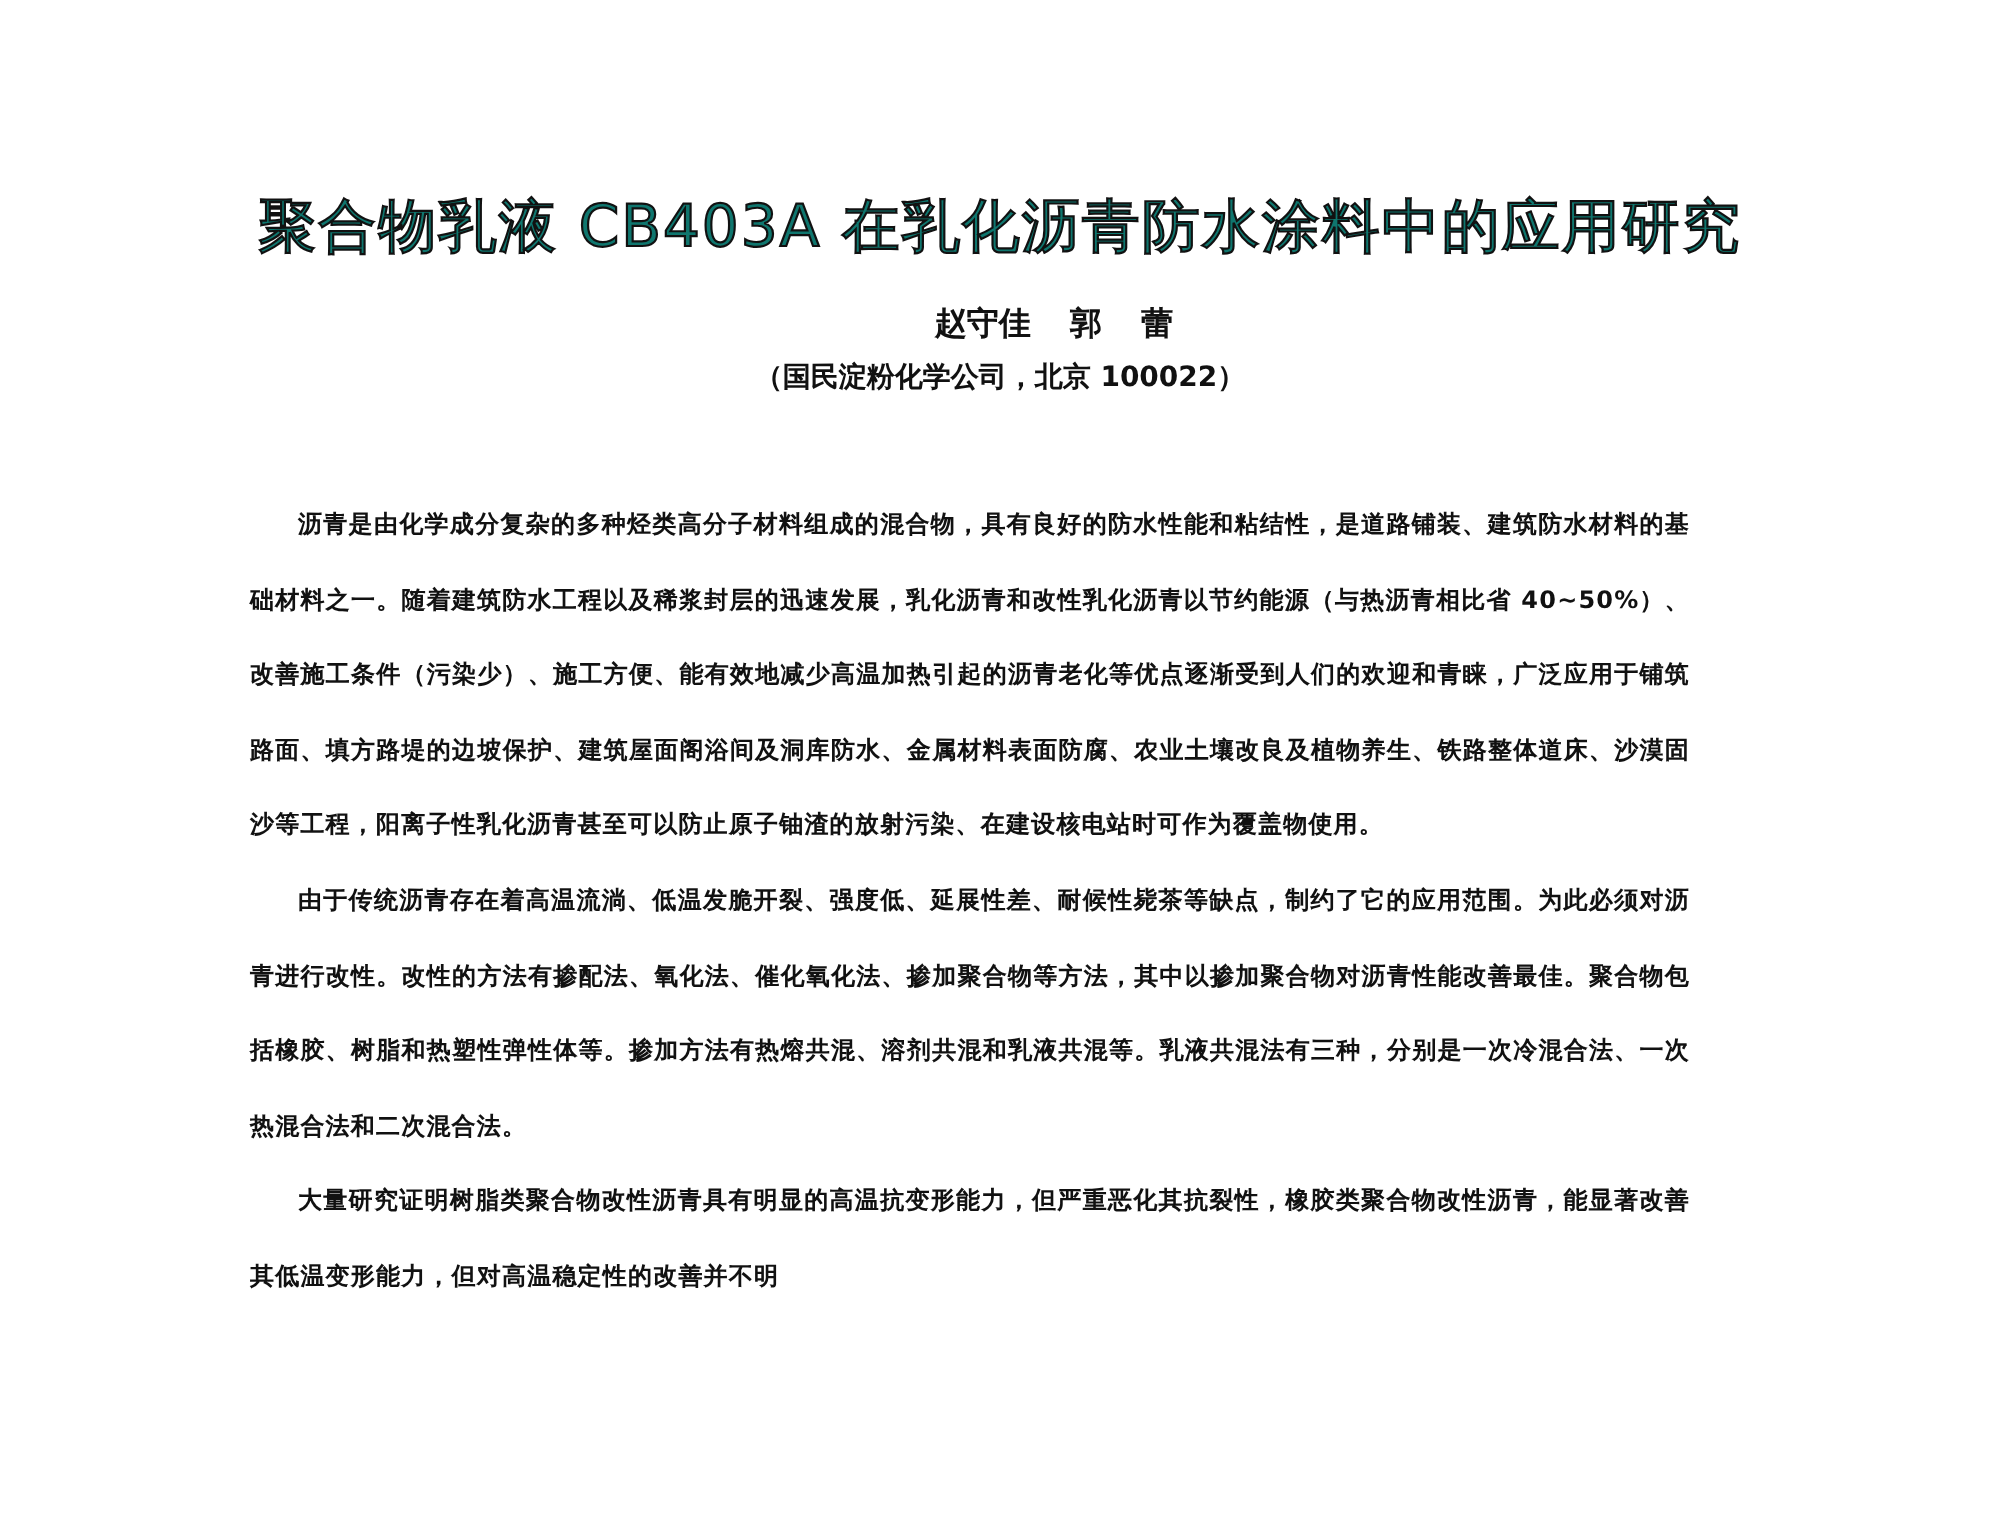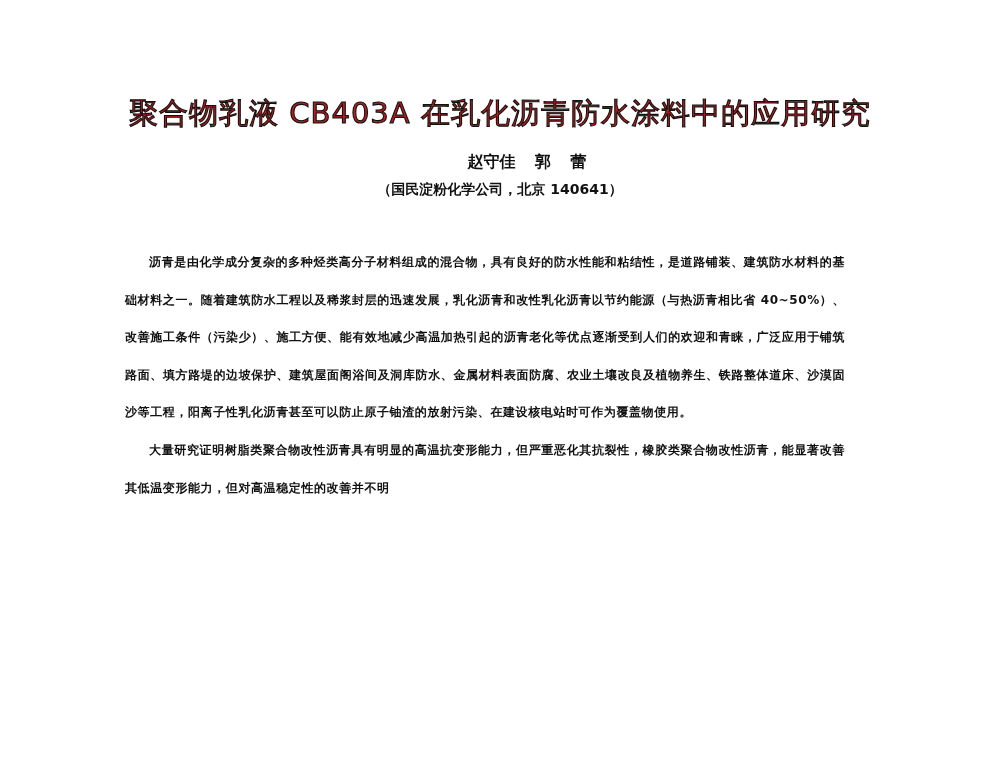--- a/index.html
+++ b/index.html
@@ -24,21 +24,21 @@
     }
     .title {
       position: absolute;
       left: 0;
       top: 76px;
       width: 1000px;
       text-align: center;
       font-size: 29px;
       line-height: 36px;
       font-weight: normal;
-      color: #b91c1c;
+      color: #0f766e;
       -webkit-text-stroke: 1.1px #111111;
       letter-spacing: 1px;
       font-family: "DejaVu Sans", "Liberation Sans", sans-serif;
     }
     .authors {
       position: absolute;
       left: 0;
       top: 152px;
       width: 1000px;
       text-align: center;
@@ -76,19 +76,20 @@
       font-family: "DejaVu Sans", "Liberation Sans", sans-serif;
       letter-spacing: 0.6px;
     }
   </style>
 </head>
 <body>
 
 <div class="page">
   <h1 class="title">聚合物乳液 CB403A 在乳化沥青防水涂料中的应用研究</h1>
   <div class="authors">赵守佳 郭 蕾</div>
-  <div class="affiliation">（国民淀粉化学公司，北京 140641）</div>
+  <div class="affiliation">（国民淀粉化学公司，北京 100022）</div>
 
   <div class="body-text">
     <p class="para">沥青是由化学成分复杂的多种烃类高分子材料组成的混合物，具有良好的防水性能和粘结性，是道路铺装、建筑防水材料的基础材料之一。随着建筑防水工程以及稀浆封层的迅速发展，乳化沥青和改性乳化沥青以节约能源（与热沥青相比省 40~50%）、改善施工条件（污染少）、施工方便、能有效地减少高温加热引起的沥青老化等优点逐渐受到人们的欢迎和青睐，广泛应用于铺筑路面、填方路堤的边坡保护、建筑屋面阁浴间及洞库防水、金属材料表面防腐、农业土壤改良及植物养生、铁路整体道床、沙漠固沙等工程，阳离子性乳化沥青甚至可以防止原子铀渣的放射污染、在建设核电站时可作为覆盖物使用。</p>
+    <p class="para">由于传统沥青存在着高温流淌、低温发脆开裂、强度低、延展性差、耐候性毙茶等缺点，制约了它的应用范围。为此必须对沥青进行改性。改性的方法有掺配法、氧化法、催化氧化法、掺加聚合物等方法，其中以掺加聚合物对沥青性能改善最佳。聚合物包括橡胶、树脂和热塑性弹性体等。掺加方法有热熔共混、溶剂共混和乳液共混等。乳液共混法有三种，分别是一次冷混合法、一次热混合法和二次混合法。</p>
     <p class="para">大量研究证明树脂类聚合物改性沥青具有明显的高温抗变形能力，但严重恶化其抗裂性，橡胶类聚合物改性沥青，能显著改善其低温变形能力，但对高温稳定性的改善并不明</p>
   </div>
 </div>
 
 </body></html>

